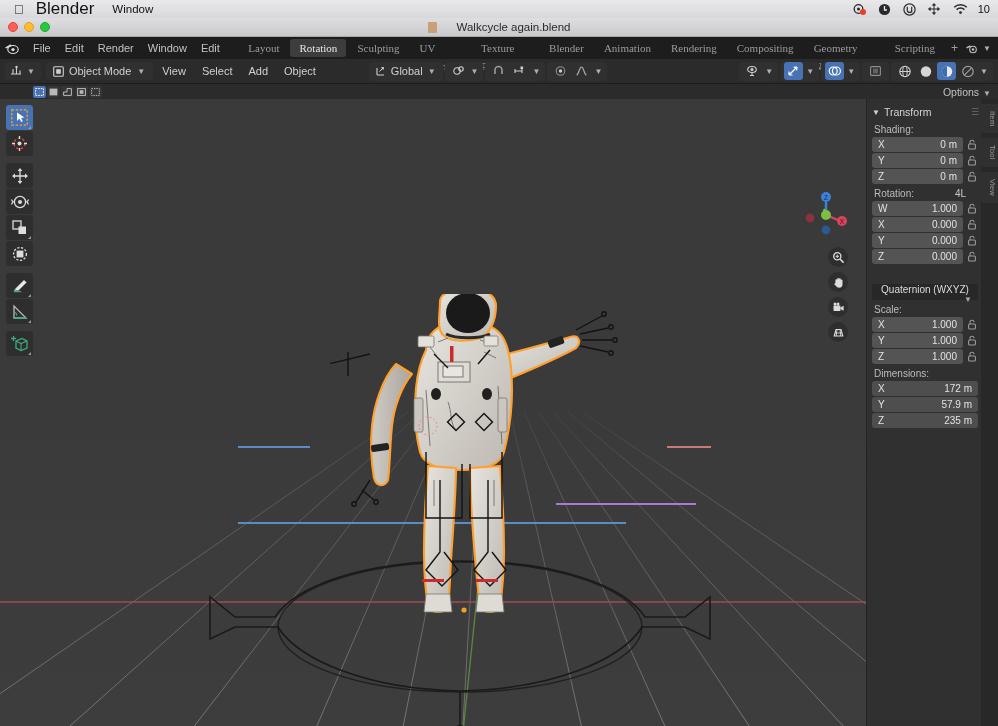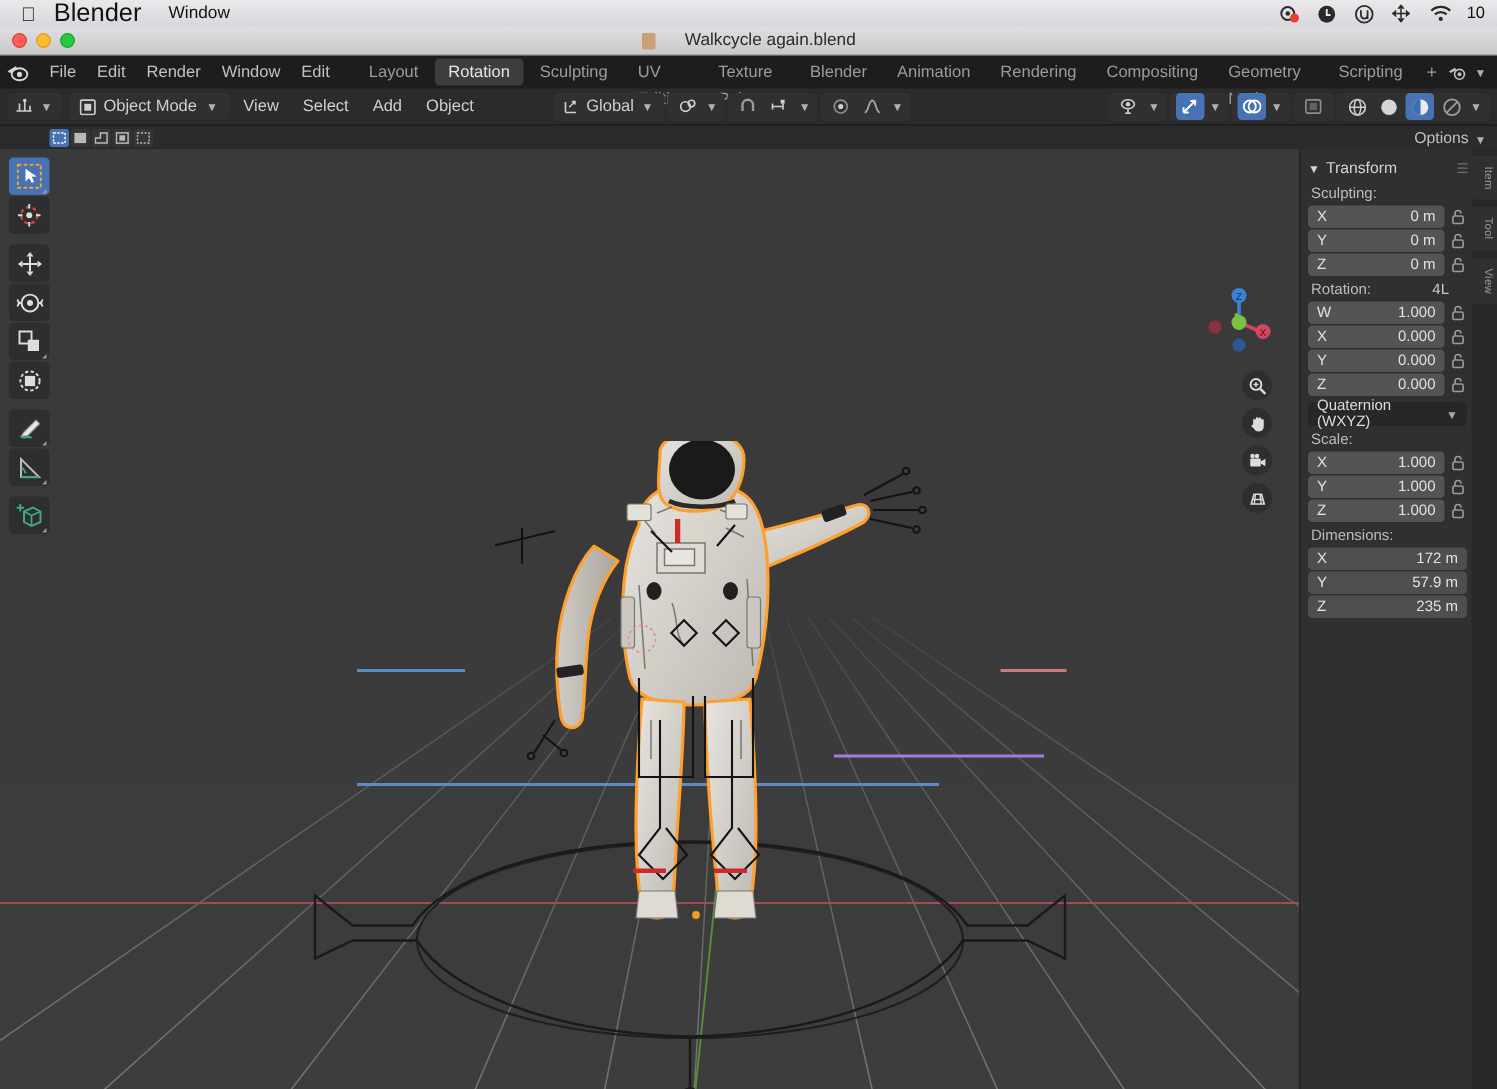--- a/index.html
+++ b/index.html
@@ -36,21 +36,21 @@
     display:inline-block; }
 
   
   .topbar { height:22px; background:#1d1d1d; display:flex; align-items:center;
     font-size:11px; color:#c2c2c2; padding-left:4px; }
   .blogo { width:18px; height:18px; margin-right:6px; display:flex;
     align-items:center; justify-content:center; }
   .tmenu { padding:0 7px; line-height:22px; height:22px; cursor:default; }
   .wsdiv { width:14px; }
   .wstab { padding:0 9px; line-height:18px; height:18px; margin:0 1px;
-    border-radius:3px; color:#9c9c9c; font-size:11px; }
+    border-radius:3px; color:#9c9c9c; font-size:11px;font-family:Liberation Serif, serif; }
   .wstab.active { background:#3d3d3d; color:#e6e6e6; }
   .wsplus { padding:0 6px; color:#9c9c9c; font-size:12px; }
   .topbar .sp { flex:1; }
   .topbar .rightic { padding-right:6px; display:flex; align-items:center; gap:3px; }
 
   
   .vpheader { height:25px; background:#2b2b2b; display:flex; align-items:center;
     font-size:11px; color:#d0d0d0; padding:0 5px; gap:2px;
     border-bottom:1px solid #1d1d1d; }
   .editorbtn { display:flex; align-items:center; gap:3px; background:#303030;
@@ -127,21 +127,21 @@
     padding-right:12px; }
   .frow { display:flex; align-items:center; gap:3px; margin-bottom:1px; }
   .field { flex:1; height:15px; background:#545454; border-radius:3px;
     display:flex; align-items:center; padding:0 6px; font-size:10px;
     color:#e2e2e2; }
   .field .fv { margin-left:auto; }
   .lock { width:12px; height:13px; display:flex; align-items:center;
     justify-content:center; }
   .dropfield { height:16px; background:#272727; border-radius:3px;
     display:flex; align-items:center; padding:0 6px; font-size:10px;
-    color:#dcdcdc; margin:4px 0 2px 0; }
+    color:#dcdcdc; margin:20px 0 2px 0;flex-direction:column; }
   .dropfield .dv { margin-left:auto; font-size:8px; color:#a8a8a8; }
   .dimrow .field { background:#4e4e4e; }
 </style>
 </head>
 <body>
 
 <div class="macbar">
   <span class="apple"></span>
   <span class="appname">Blender</span>
   <span class="mitem">Window</span>
@@ -674,21 +674,21 @@
       <div class="sbtab">Tool</div>
       <div class="sbtab">View</div>
     </div>
     <div class="sbbody">
       <div class="panelhdr">
         <span style="font-size:8px">▼</span>
         <span>Transform</span>
         <span class="grip">☰</span>
       </div>
 
-      <div class="seclabel">Sculpting:</div>
+      <div class="seclabel">Shading:</div>
       <div class="frow">
         <span class="field">
           <span>X</span>
           <span class="fv">0 m</span>
         </span>
         <span class="lock">
           <svg width="10" height="11" viewBox="0 0 10 11">
               <path d="M3 5 V3.3 a2 2 0 0 1 4 0" fill="none" stroke="#9a9a9a" stroke-width="1.1"></path>
               <rect x="1.6" y="5" width="6.8" height="5" rx="1" fill="none" stroke="#9a9a9a" stroke-width="1.1"></rect>
             </svg>

